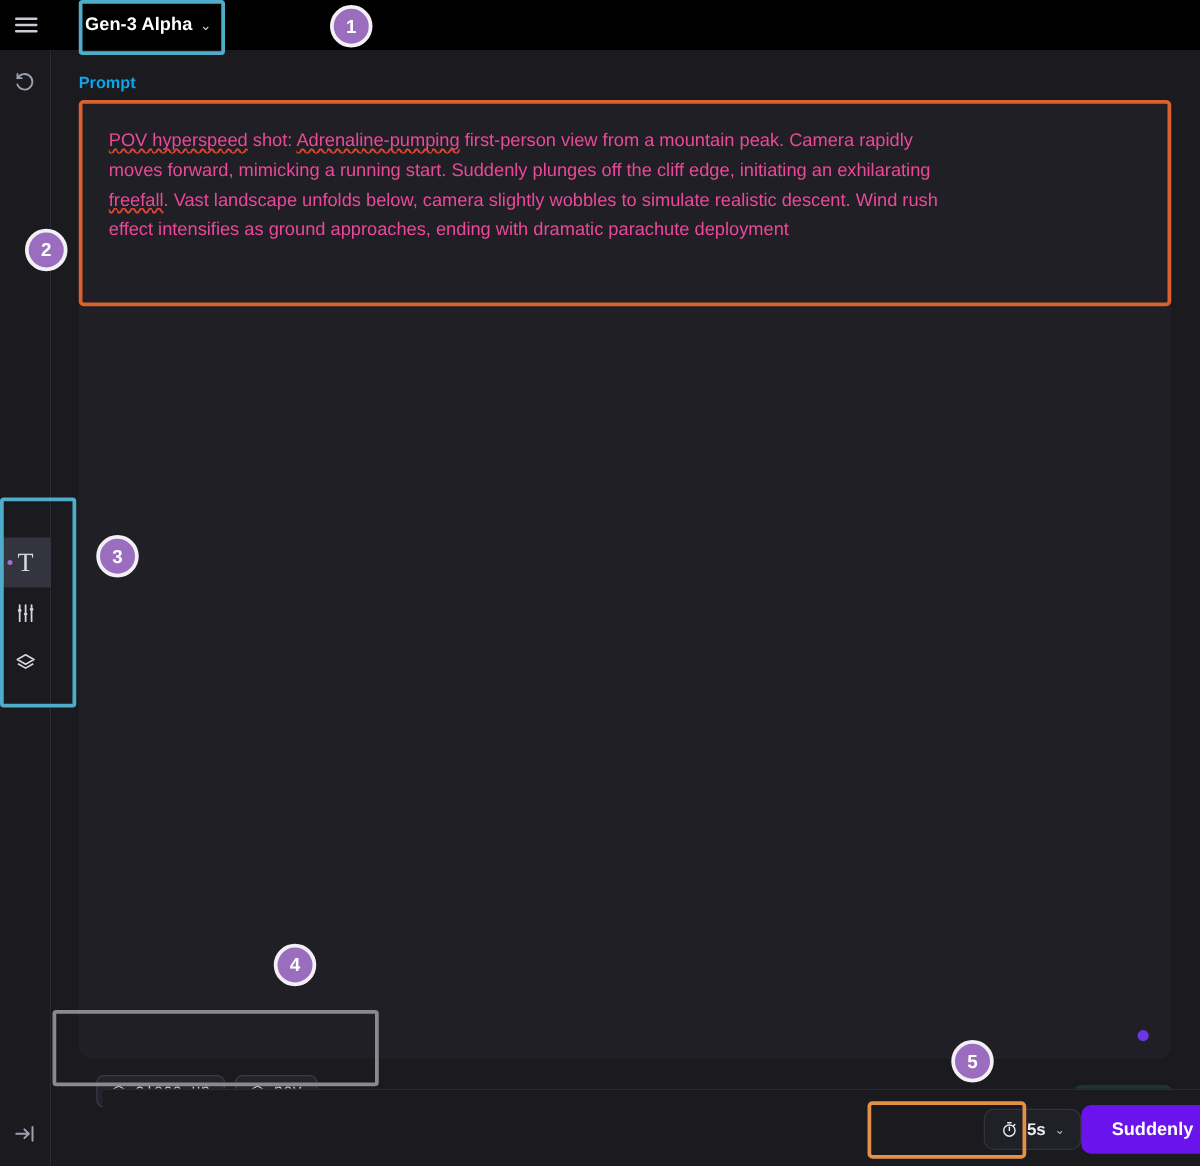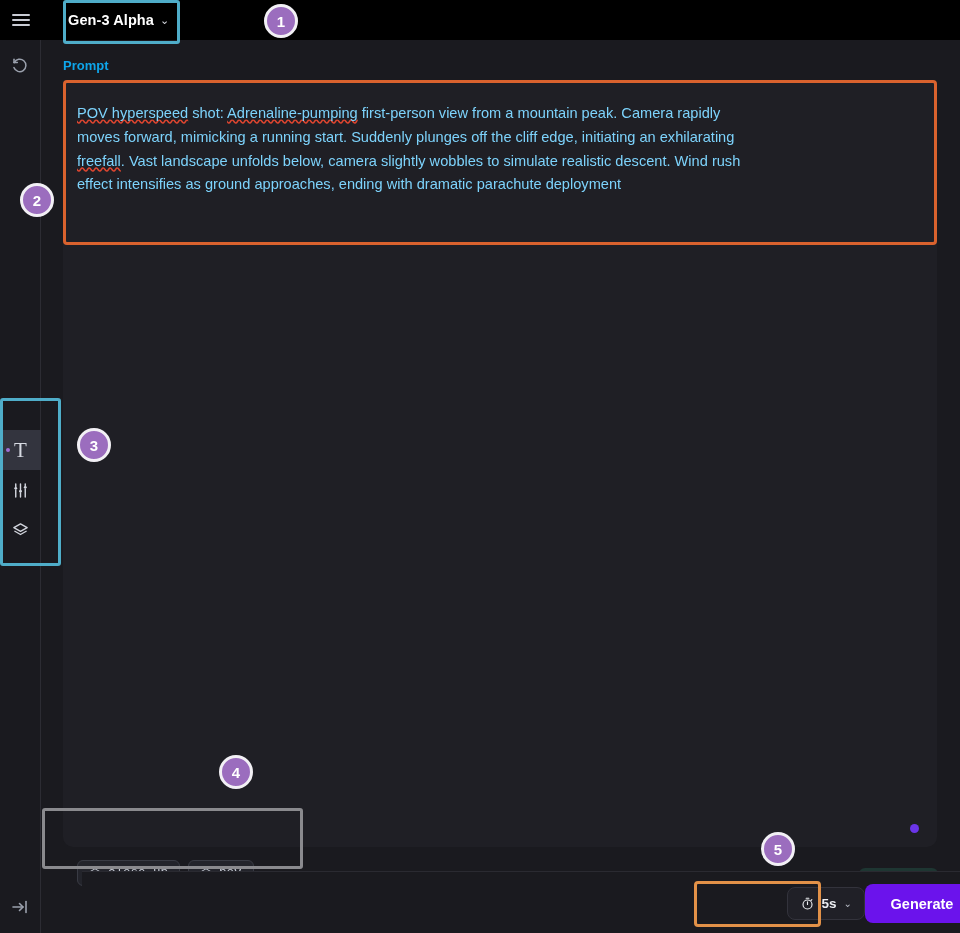--- a/index.html
+++ b/index.html
@@ -91,24 +91,24 @@
     color: #0ea5e9; font-size: 13px; font-weight: bold;
   }
 
   #prompt-panel {
     position: absolute; left: 22px; top: 40px;
     width: 874px; height: 767px;
     background: #1f1f25;
     border-radius: 10px;
   }
   #prompt-textarea {
-    position: absolute; left: 0; top: 0;
+    position: absolute; left: 10px; top: 0;
     width: 716px; height: 165px;
     padding: 22px 20px 8px 14px;
-    color: #7dd3fc;
+    color: #ec4899;
     font-size: 14.6px;
     line-height: 23.8px;
     overflow: hidden;
   }
   .sp { text-decoration: underline wavy #e0452f; text-decoration-skip-ink: none; }
 
   #prompt-outline {
     position: absolute; left: 63px; top: 80px;
     width: 874px; height: 165px;
     border: 3px solid #d9622e;
@@ -322,21 +322,21 @@
         <svg width="15" height="15" viewBox="0 0 20 20" fill="none" stroke="#eceef2" stroke-width="1.5" stroke-linecap="round">
           <circle cx="10" cy="11.3" r="6"></circle>
           <path d="M10 11.3 V7.8"></path>
           <path d="M8.2 3 H11.8"></path>
           <path d="M14.6 6 L15.8 4.9"></path>
         </svg>
         <span>5s</span>
         <span class="chev">⌄</span>
       </div>
       <div id="generate-btn">
-        <span>Generate</span>
+        <span>Suddenly</span>
       </div>
     </div>
 
   </div>
 
   <div class="hl-box" style="left:63px; top:0px; width:117px; height:44px;"></div>
   <div id="prompt-outline"></div>
   <div class="hl-box" style="left:0px; top:398px; width:61px; height:168px;"></div>
   <div class="hl-gray" style="left:42px; top:808px; width:261px; height:61px;"></div>
   <div class="hl-orange" style="left:694px; top:881px; width:127px; height:46px;"></div>

